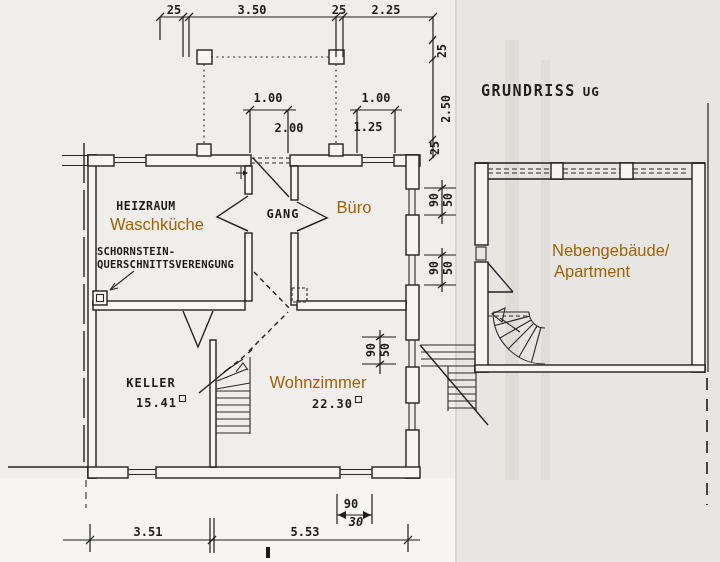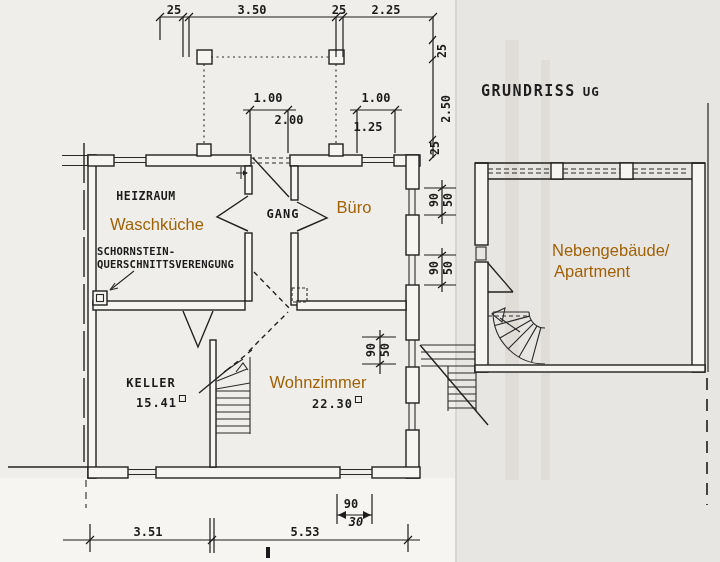--- a/index.html
+++ b/index.html
@@ -202,25 +202,25 @@
   <div class="lbl dimv rot" style="left:436px;top:148px;">25</div>
 
   <div class="lbl dimv rot" style="left:435px;top:200px;">90</div>
   <div class="lbl dimv rot" style="left:449px;top:200px;">50</div>
   <div class="lbl dimv rot" style="left:435px;top:268px;">90</div>
   <div class="lbl dimv rot" style="left:449px;top:268px;">50</div>
   <div class="lbl dimv rot" style="left:372px;top:350px;">90</div>
   <div class="lbl dimv rot" style="left:386px;top:350px;">50</div>
 
   <div class="lbl dim c" style="left:268px;top:98px;">1.00</div>
-  <div class="lbl dim c" style="left:267px;top:120px;padding-left:44px;">2.00</div>
+  <div class="lbl dim c" style="left:267px;top:128px;padding-left:44px;">2.00</div>
   <div class="lbl dim c" style="left:376px;top:98px;">1.00</div>
   <div class="lbl dim c" style="left:368px;top:120px;margin-top:7px;">1.25</div>
 
-  <div class="lbl tech t11 c" style="left:146px;top:197px;text-align:right;">HEIZRAUM</div>
+  <div class="lbl tech t11 c" style="left:146px;top:207px;text-align:right;">HEIZRAUM</div>
   <div class="lbl smooth c" style="left:157px;top:224px;">Waschküche</div>
   <div class="lbl tech t10 lft" style="left:97px;top:251px;">SCHORNSTEIN-</div>
   <div class="lbl tech t10 lft" style="left:97px;top:264px;text-align:right;">QUERSCHNITTSVERENGUNG</div>
   <div class="lbl tech t12 c" style="left:268px;top:214px;">GANG</div>
   <div class="lbl smooth c" style="left:354px;top:207px;">Büro</div>
   <div class="lbl tech t12 c" style="left:136px;top:383px;">KELLER</div>
   <div class="lbl tech t12 c" style="left:146px;top:402px;text-align:right;"><span>15.41</span><span class="sqm"></span></div>
   <div class="lbl smooth c" style="left:318px;top:382px;">Wohnzimmer</div>
   <div class="lbl tech t12 c" style="left:322px;top:403px;"><span>22.30</span><span class="sqm"></span></div>
   <div class="lbl smooth lft" style="left:552px;top:250px;">Nebengebäude/</div>

